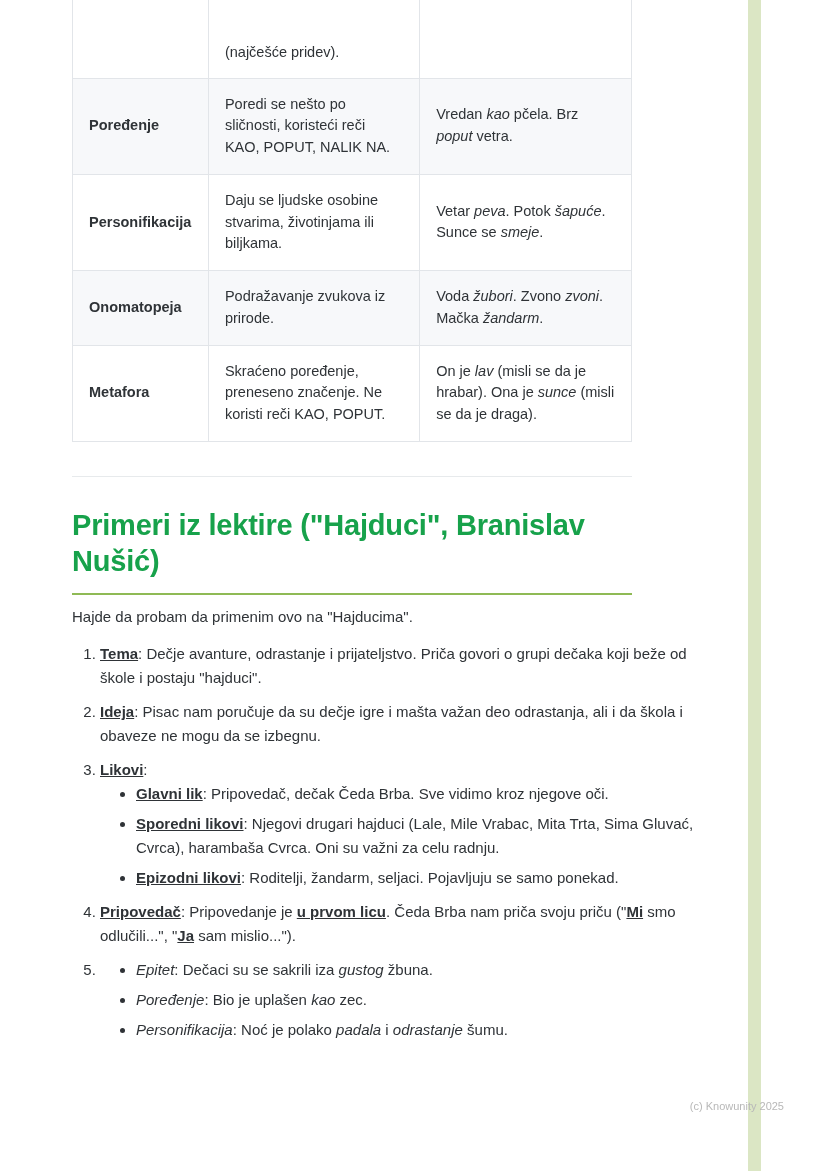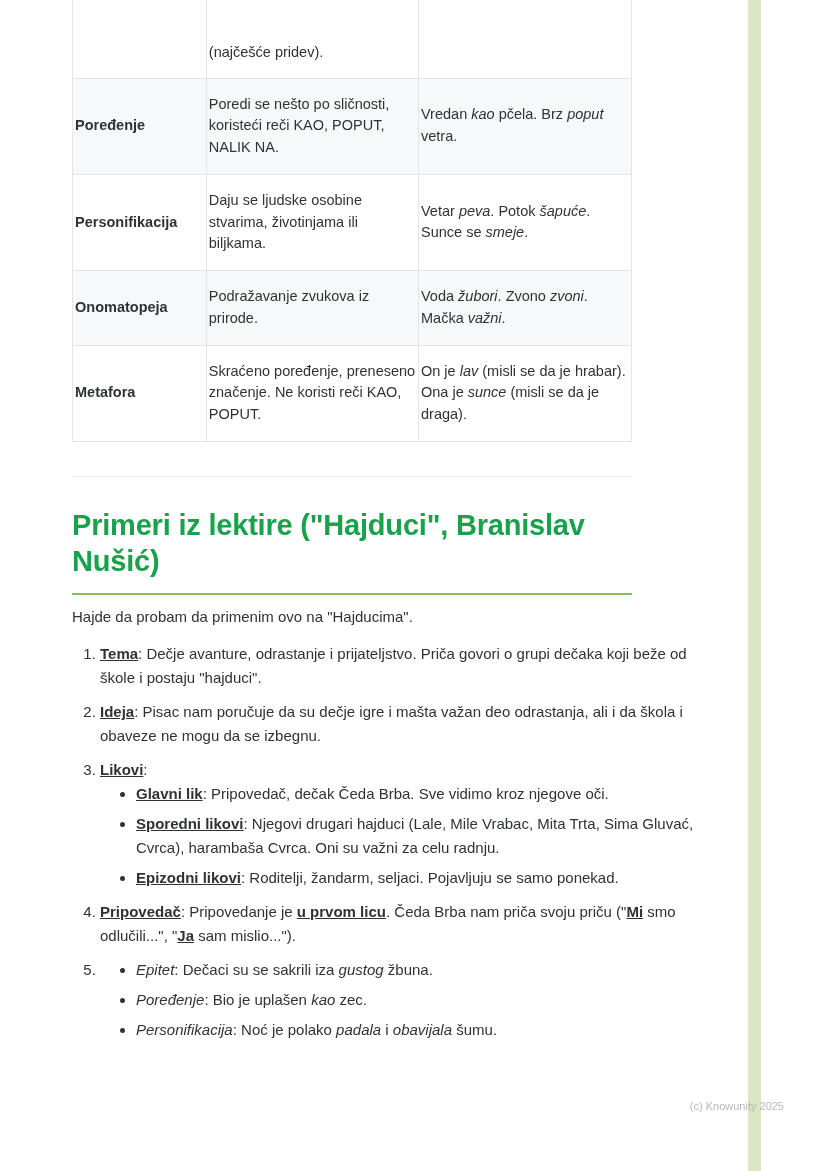--- a/index.html
+++ b/index.html
@@ -10,21 +10,21 @@
     overflow: hidden;
     font-family: "Liberation Sans", "DejaVu Sans", sans-serif;
     color: #2f3337;
   }
   .content { position: absolute; left: 72px; top: 0; width: 650px; }
 
   
   table.figures { border-collapse: collapse; width: 560px; }
   table.figures td {
     border: 1px solid #e2e5e9;
-    padding: 15px 2px;
+    padding: 15px 16px;
     font-size: 14.5px;
     line-height: 1.5;
     vertical-align: middle;
     color: #2f3337;
   }
   table.figures tr.partial-row td {
     border-top: none;
     height: 78px;
     vertical-align: bottom;
     padding-bottom: 14px;
@@ -79,21 +79,21 @@
         <td class="ex"><span>Vredan </span><span class="seg-i">kao</span><span> pčela. Brz </span><span class="seg-i">poput</span><span> vetra.</span></td>
       </tr>
       <tr>
         <td class="term">Personifikacija</td>
         <td class="def">Daju se ljudske osobine stvarima, životinjama ili biljkama.</td>
         <td class="ex"><span>Vetar </span><span class="seg-i">peva</span><span>. Potok </span><span class="seg-i">šapuće</span><span>. Sunce se </span><span class="seg-i">smeje</span><span>.</span></td>
       </tr>
       <tr>
         <td class="term">Onomatopeja</td>
         <td class="def">Podražavanje zvukova iz prirode.</td>
-        <td class="ex"><span>Voda </span><span class="seg-i">žubori</span><span>. Zvono </span><span class="seg-i">zvoni</span><span>. Mačka </span><span class="seg-i">važni</span><span>.</span></td>
+        <td class="ex"><span>Voda </span><span class="seg-i">žubori</span><span>. Zvono </span><span class="seg-i">zvoni</span><span>. Mačka </span><span class="seg-i">žandarm</span><span>.</span></td>
       </tr>
       <tr>
         <td class="term">Metafora</td>
         <td class="def">Skraćeno poređenje, preneseno značenje. Ne koristi reči KAO, POPUT.</td>
         <td class="ex"><span>On je </span><span class="seg-i">lav</span><span> (misli se da je hrabar). Ona je </span><span class="seg-i">sunce</span><span> (misli se da je draga).</span></td>
       </tr>
     </tbody>
   </table>
 
   <hr class="divider">
@@ -129,21 +129,21 @@
     </li>
     <li>
       <ul>
         <li>
           <span><span class="seg-i">Epitet</span><span>: Dečaci su se sakrili iza </span><span class="seg-i">gustog</span><span> žbuna.</span></span>
         </li>
         <li>
           <span><span class="seg-i">Poređenje</span><span>: Bio je uplašen </span><span class="seg-i">kao</span><span> zec.</span></span>
         </li>
         <li>
-          <span><span class="seg-i">Personifikacija</span><span>: Noć je polako </span><span class="seg-i">padala</span><span> i </span><span class="seg-i">obavijala</span><span> šumu.</span></span>
+          <span><span class="seg-i">Personifikacija</span><span>: Noć je polako </span><span class="seg-i">padala</span><span> i </span><span class="seg-i">odrastanje</span><span> šumu.</span></span>
         </li>
       </ul>
     </li>
   </ol>
 
 </div>
 
 <div class="side-bar"></div>
 <div class="watermark">(c) Knowunity 2025</div>
 

